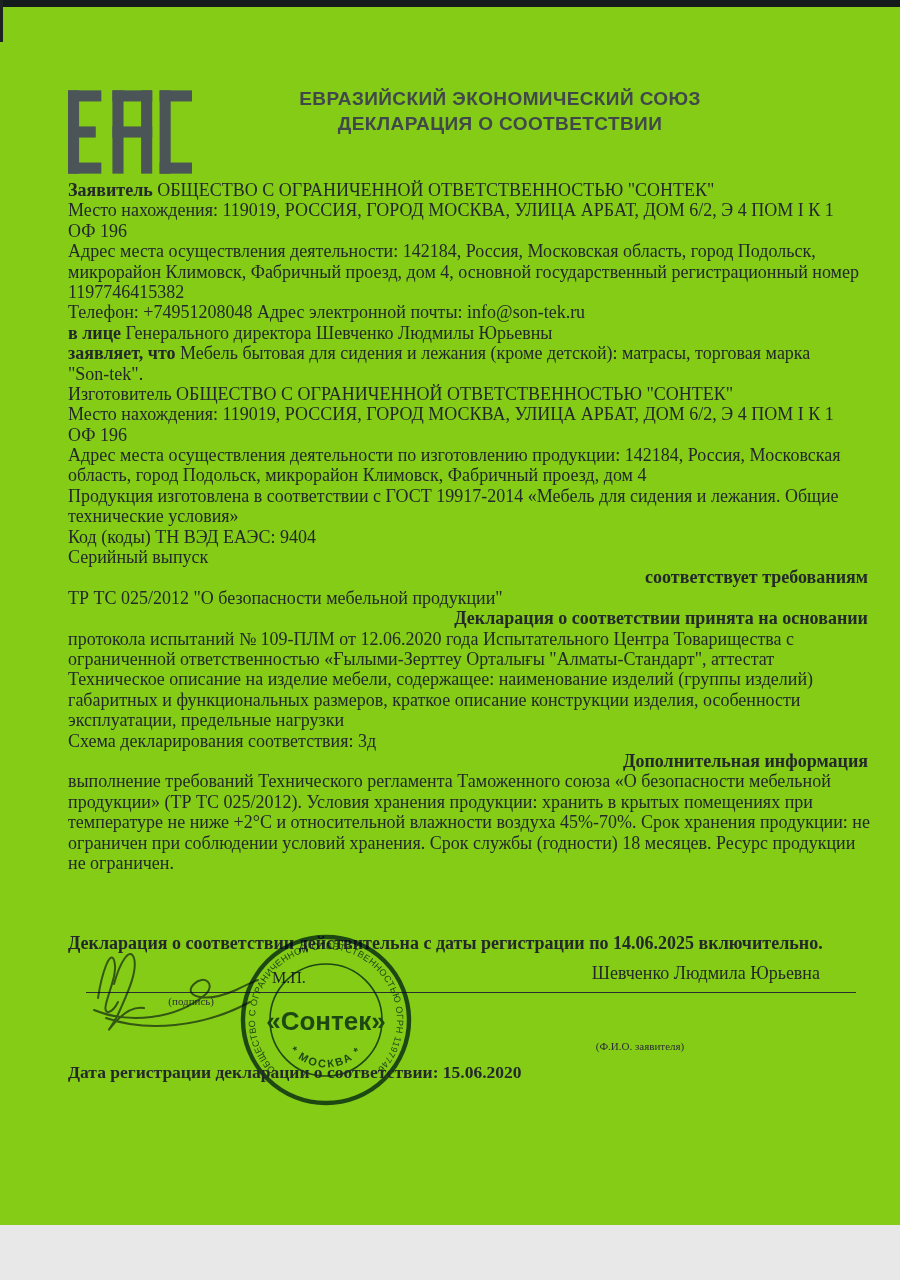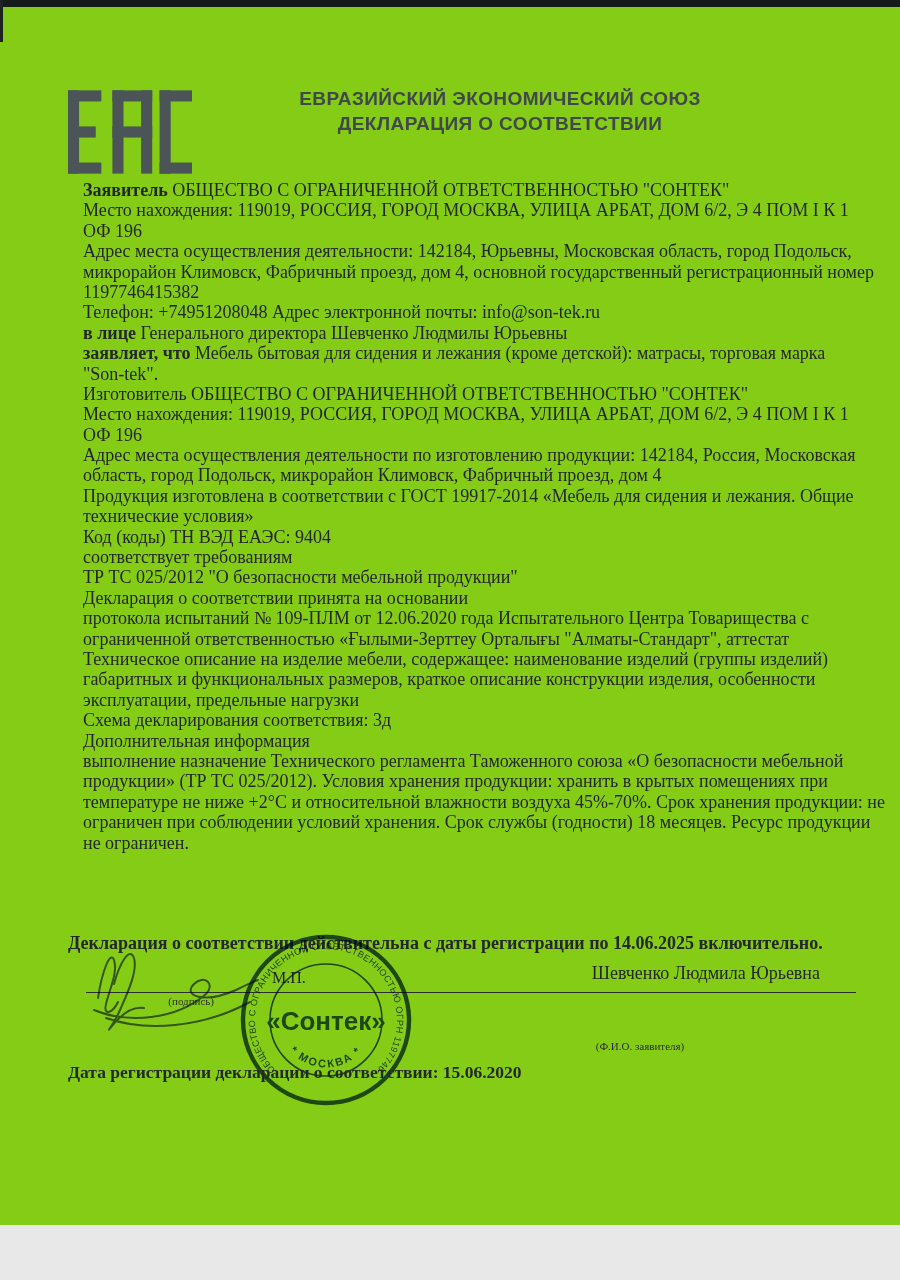--- a/index.html
+++ b/index.html
@@ -5,22 +5,22 @@
   html,body{margin:0;padding:0;background:#e8e8e8;}
   .page{position:relative;width:900px;height:1225px;background:#84cc16;overflow:hidden;
         font-family:"Liberation Serif","DejaVu Serif",serif;color:#23282a;padding-left:20px;}
   .scan-bar-top{position:absolute;left:0;top:0;width:900px;height:7px;background:#151a1b;}
   .scan-edge-left{position:absolute;left:0;top:0;width:3px;height:42px;background:#1c2122;}
   .eac-logo{position:absolute;left:68px;top:90px;}
   .doc-header{position:absolute;left:230px;top:86px;width:540px;text-align:center;
        font-family:"Liberation Sans","DejaVu Sans",sans-serif;font-weight:bold;
        font-size:19px;line-height:25px;color:#40484a;letter-spacing:.4px;}
   .body-text{position:absolute;left:68px;top:180px;width:800px;font-size:18px;line-height:20.4px;}
-  .tline{white-space:nowrap;height:20.4px;margin-left:15px;}
-  .tline.b{font-weight:normal;}
+  .tline{white-space:nowrap;height:20.4px;}
+  .tline.b{font-weight:bold;text-align:right;}
   .tline b{font-weight:bold;}
   .validity{position:absolute;left:68px;top:933px;width:810px;font-size:18px;font-weight:bold;white-space:nowrap;}
   .sig-line{position:absolute;left:86px;top:992px;width:770px;border-top:1.6px solid #2a2e30;}
   .podpis-label{position:absolute;left:114px;top:995px;width:100px;text-align:right;font-size:11px;color:#2b3032;}
   .mp-label{position:absolute;left:272px;top:969px;font-size:16px;color:#1d2224;}
   .fio-name{position:absolute;left:460px;top:963px;width:360px;text-align:right;font-size:18px;}
   .fio-label{position:absolute;left:460px;top:1040px;width:360px;text-align:center;font-size:11px;color:#2b3032;}
   .footer-reg{position:absolute;left:68px;top:1028px;font-size:17.5px;font-weight:bold;white-space:nowrap;}
   .footer-date{position:absolute;left:68px;top:1062px;font-size:17.5px;font-weight:bold;white-space:nowrap;}
   .signature-svg{position:absolute;left:84px;top:940px;mix-blend-mode:multiply;}
@@ -53,46 +53,47 @@
 
   <div class="doc-header">
     <div>ЕВРАЗИЙСКИЙ ЭКОНОМИЧЕСКИЙ СОЮЗ</div>
     <div>ДЕКЛАРАЦИЯ О СООТВЕТСТВИИ</div>
   </div>
 
   <div class="body-text">
       <div class="tline"><b>Заявитель</b> ОБЩЕСТВО С ОГРАНИЧЕННОЙ ОТВЕТСТВЕННОСТЬЮ "СОНТЕК"</div>
       <div class="tline">Место нахождения: 119019, РОССИЯ, ГОРОД МОСКВА, УЛИЦА АРБАТ, ДОМ 6/2, Э 4 ПОМ I К 1</div>
       <div class="tline">ОФ 196</div>
-      <div class="tline">Адрес места осуществления деятельности: 142184, Юрьевны, Московская область, город Подольск,</div>
+      <div class="tline">Адрес места осуществления деятельности: 142184, Россия, Московская область, город Подольск,</div>
       <div class="tline">микрорайон Климовск, Фабричный проезд, дом 4, основной государственный регистрационный номер</div>
       <div class="tline">1197746415382</div>
       <div class="tline">Телефон: +74951208048 Адрес электронной почты: info@son-tek.ru</div>
       <div class="tline"><b>в лице</b> Генерального директора Шевченко Людмилы Юрьевны</div>
       <div class="tline"><b>заявляет, что</b> Мебель бытовая для сидения и лежания (кроме детской): матрасы, торговая марка</div>
       <div class="tline">"Son-tek".</div>
       <div class="tline">Изготовитель ОБЩЕСТВО С ОГРАНИЧЕННОЙ ОТВЕТСТВЕННОСТЬЮ "СОНТЕК"</div>
       <div class="tline">Место нахождения: 119019, РОССИЯ, ГОРОД МОСКВА, УЛИЦА АРБАТ, ДОМ 6/2, Э 4 ПОМ I К 1</div>
       <div class="tline">ОФ 196</div>
       <div class="tline">Адрес места осуществления деятельности по изготовлению продукции: 142184, Россия, Московская</div>
       <div class="tline">область, город Подольск, микрорайон Климовск, Фабричный проезд, дом 4</div>
       <div class="tline">Продукция изготовлена в соответствии с ГОСТ 19917-2014 «Мебель для сидения и лежания. Общие</div>
       <div class="tline">технические условия»</div>
       <div class="tline">Код (коды) ТН ВЭД ЕАЭС: 9404</div>
+      <div class="tline">Серийный выпуск</div>
       <div class="tline b">соответствует требованиям</div>
       <div class="tline">ТР ТС 025/2012 "О безопасности мебельной продукции"</div>
       <div class="tline b">Декларация о соответствии принята на основании</div>
       <div class="tline">протокола испытаний № 109-ПЛМ от 12.06.2020 года Испытательного Центра Товарищества с</div>
       <div class="tline">ограниченной ответственностью «Ғылыми-Зерттеу Орталығы "Алматы-Стандарт", аттестат</div>
       <div class="tline">Техническое описание на изделие мебели, содержащее: наименование изделий (группы изделий)</div>
       <div class="tline">габаритных и функциональных размеров, краткое описание конструкции изделия, особенности</div>
       <div class="tline">эксплуатации, предельные нагрузки</div>
       <div class="tline">Схема декларирования соответствия: 3д</div>
       <div class="tline b">Дополнительная информация</div>
-      <div class="tline">выполнение назначение Технического регламента Таможенного союза «О безопасности мебельной</div>
+      <div class="tline">выполнение требований Технического регламента Таможенного союза «О безопасности мебельной</div>
       <div class="tline">продукции» (ТР ТС 025/2012). Условия хранения продукции: хранить в крытых помещениях при</div>
       <div class="tline">температуре не ниже +2°С и относительной влажности воздуха 45%-70%. Срок хранения продукции: не</div>
       <div class="tline">ограничен при соблюдении условий хранения. Срок службы (годности) 18 месяцев. Ресурс продукции</div>
       <div class="tline">не ограничен.</div>
     </div>
 
   <div class="validity">Декларация о соответствии действительна с даты регистрации по 14.06.2025 включительно.</div>
 
   <div class="sig-line"></div>
   <div class="podpis-label">(подпись)</div>

